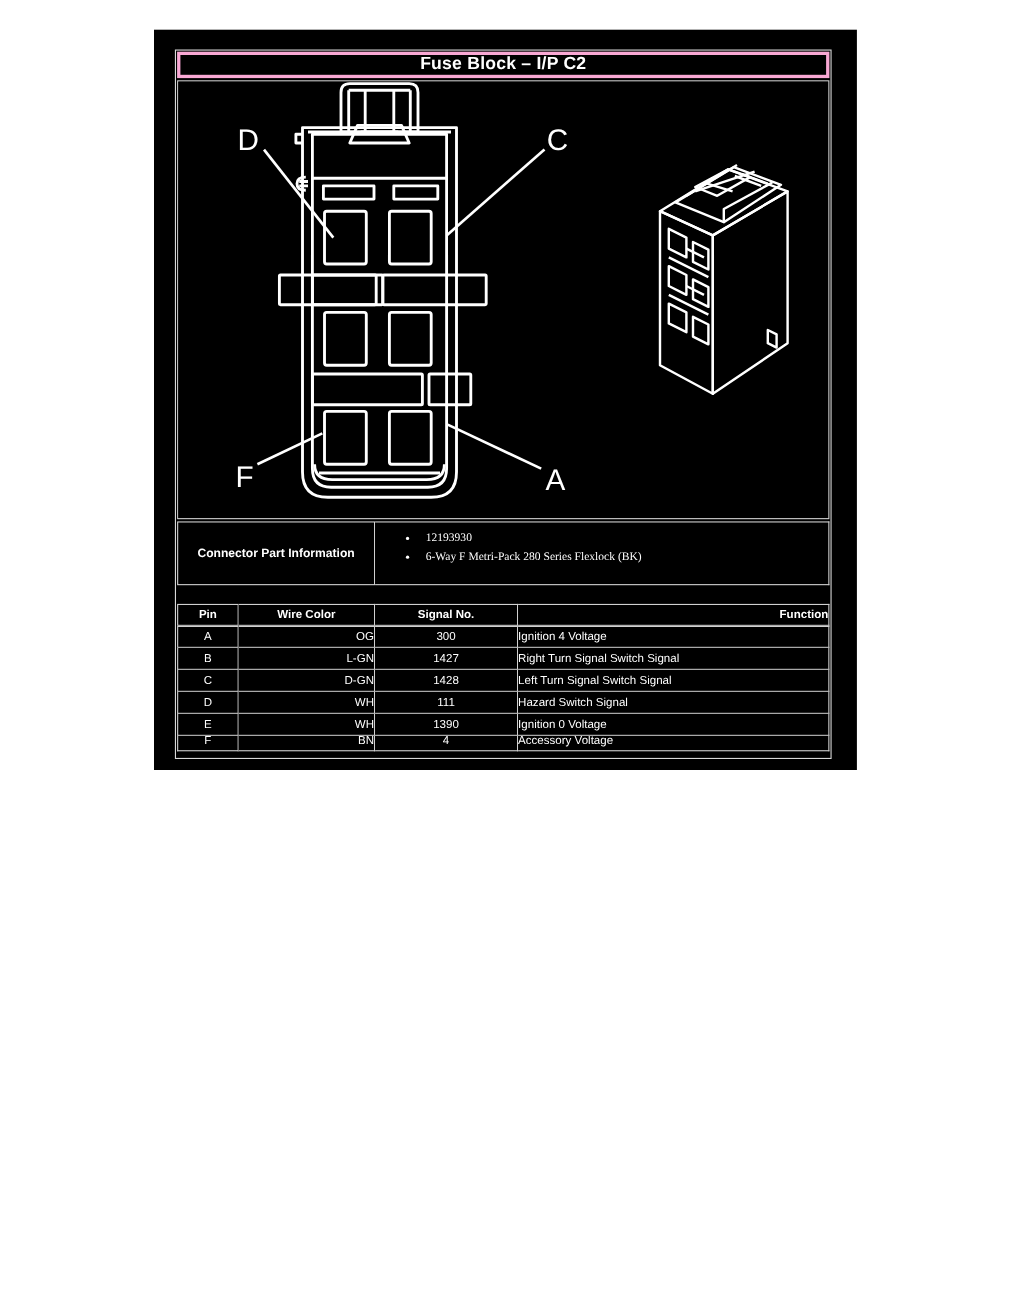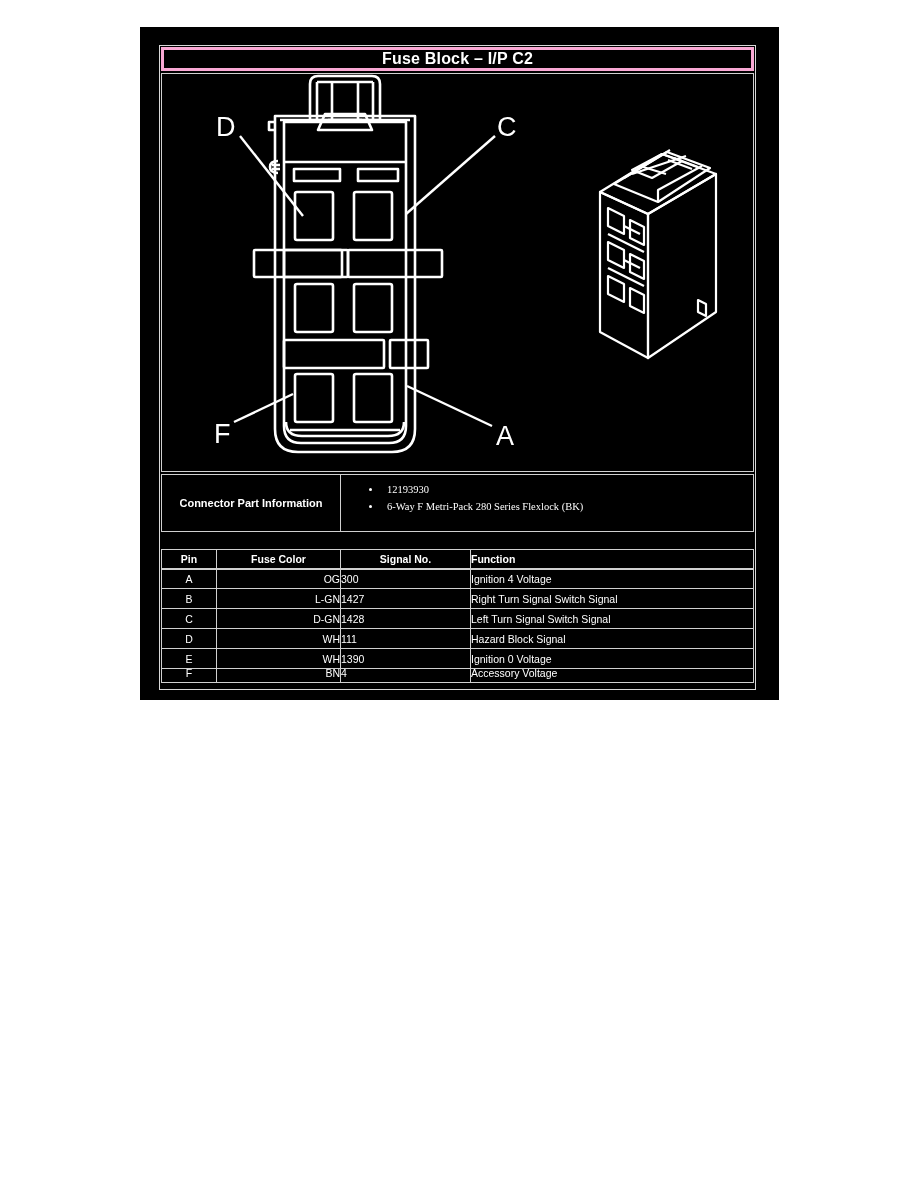--- a/index.html
+++ b/index.html
@@ -151,21 +151,21 @@
     padding: 0;
     overflow: hidden;
     white-space: nowrap;
   }
   .pin-table th {
     font-weight: bold;
     text-align: center;
   }
   .col-pin      { width: 56px;  text-align: center; }
   .col-wire     { width: 124px; text-align: right; }
-  .col-circuit  { width: 130px; text-align: left; }
+  .col-circuit  { width: 130px; text-align: center; }
   .col-function { text-align: left; padding-left: 5px; }
   .pin-table tr td + td,
   .pin-table tr th + th { border-left: none; }
   .pin-table tr + tr td { border-top: none; }
 
   
   .pin-table tr.clipped td {
     height: 14px;
     line-height: 10px;
     vertical-align: top;
@@ -295,23 +295,23 @@
             <li>12193930</li>
             <li>6-Way F Metri-Pack 280 Series Flexlock (BK)</li>
           </ul>
         </div>
       </div>
 
       <table class="pin-table">
         <thead>
           <tr>
             <th class="col-pin">Pin</th>
-            <th class="col-wire">Fuse Color</th>
+            <th class="col-wire">Wire Color</th>
             <th class="col-circuit">Signal No.</th>
-            <th class="col-function" style="text-align:left">Function</th>
+            <th class="col-function" style="text-align:right">Function</th>
           </tr>
         </thead>
         <tbody>
           <tr>
             <td class="col-pin">A</td>
             <td class="col-wire">OG</td>
             <td class="col-circuit">300</td>
             <td class="col-function">Ignition 4 Voltage</td>
           </tr>
           <tr>
@@ -323,21 +323,21 @@
           <tr>
             <td class="col-pin">C</td>
             <td class="col-wire">D-GN</td>
             <td class="col-circuit">1428</td>
             <td class="col-function">Left Turn Signal Switch Signal</td>
           </tr>
           <tr>
             <td class="col-pin">D</td>
             <td class="col-wire">WH</td>
             <td class="col-circuit">111</td>
-            <td class="col-function">Hazard Block Signal</td>
+            <td class="col-function">Hazard Switch Signal</td>
           </tr>
           <tr>
             <td class="col-pin">E</td>
             <td class="col-wire">WH</td>
             <td class="col-circuit">1390</td>
             <td class="col-function">Ignition 0 Voltage</td>
           </tr>
           <tr class="clipped">
             <td class="col-pin">
                 <span>F</span>

